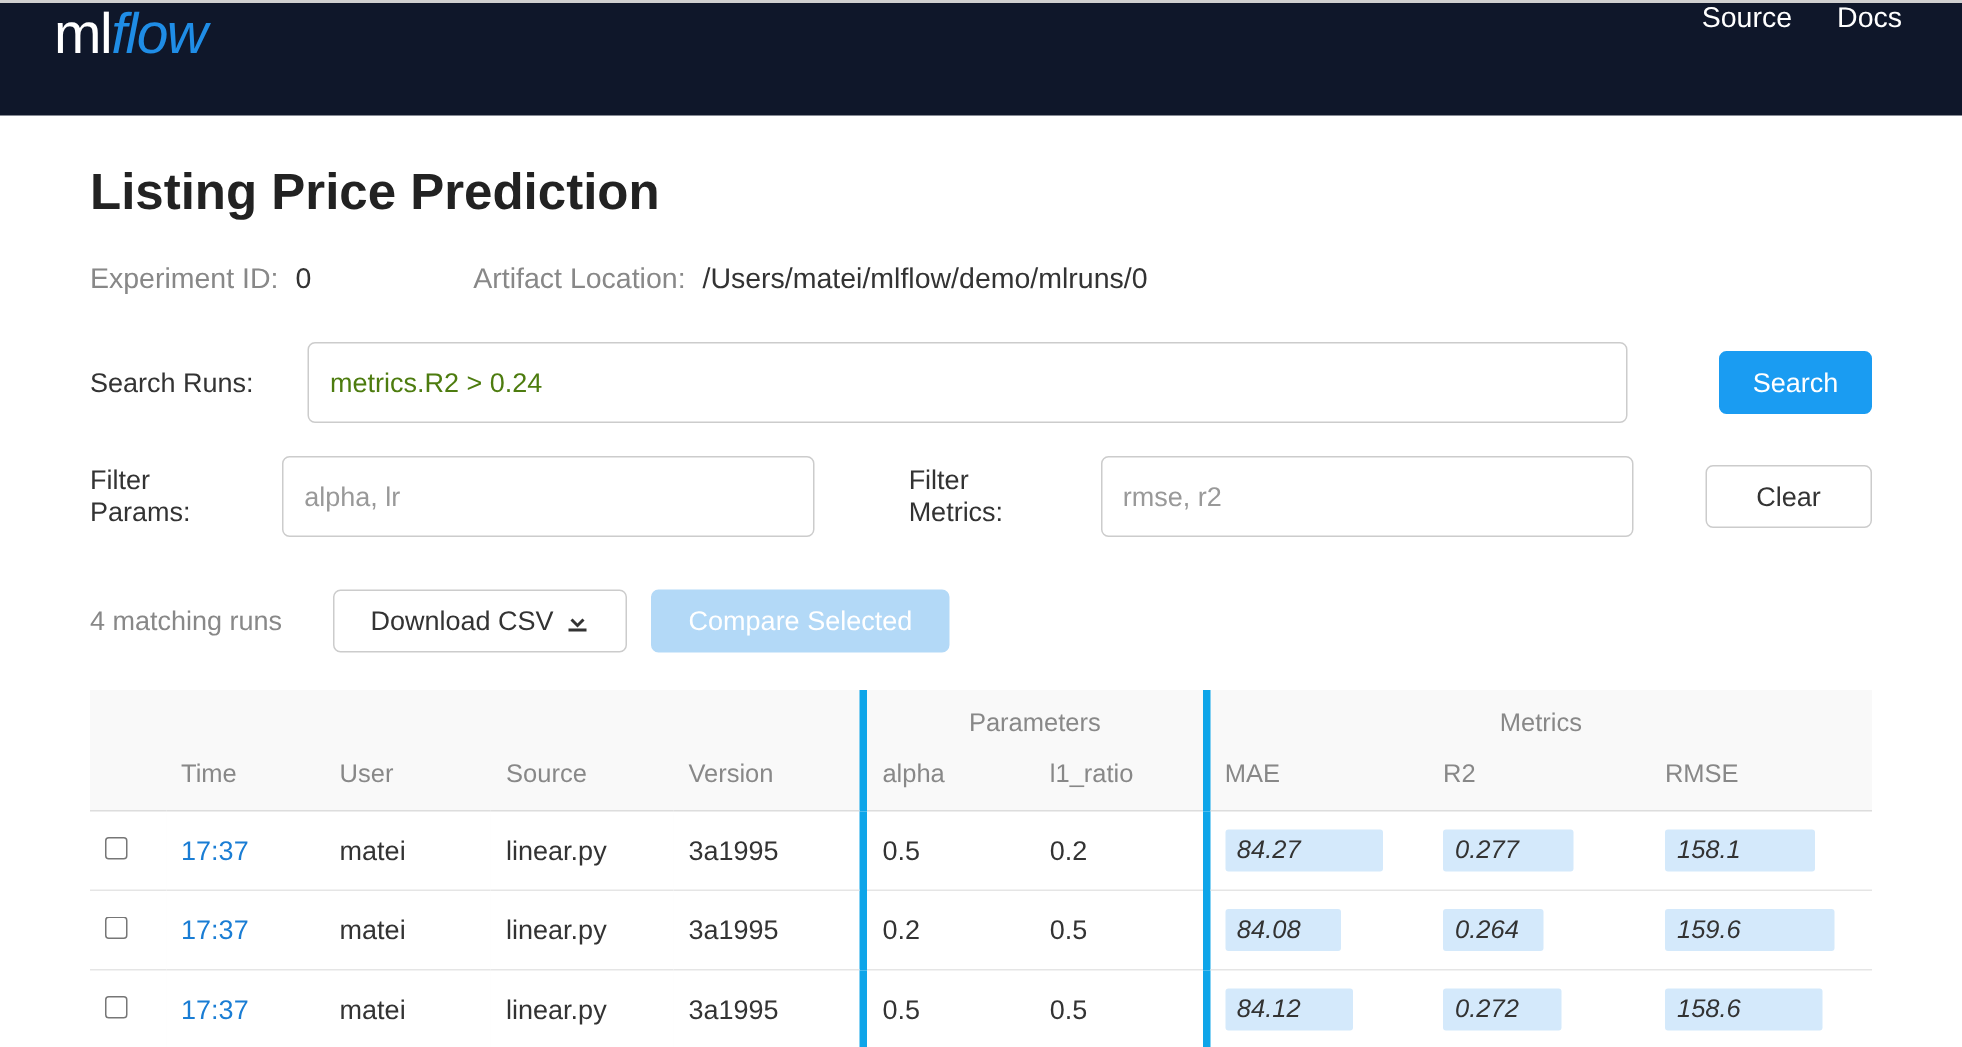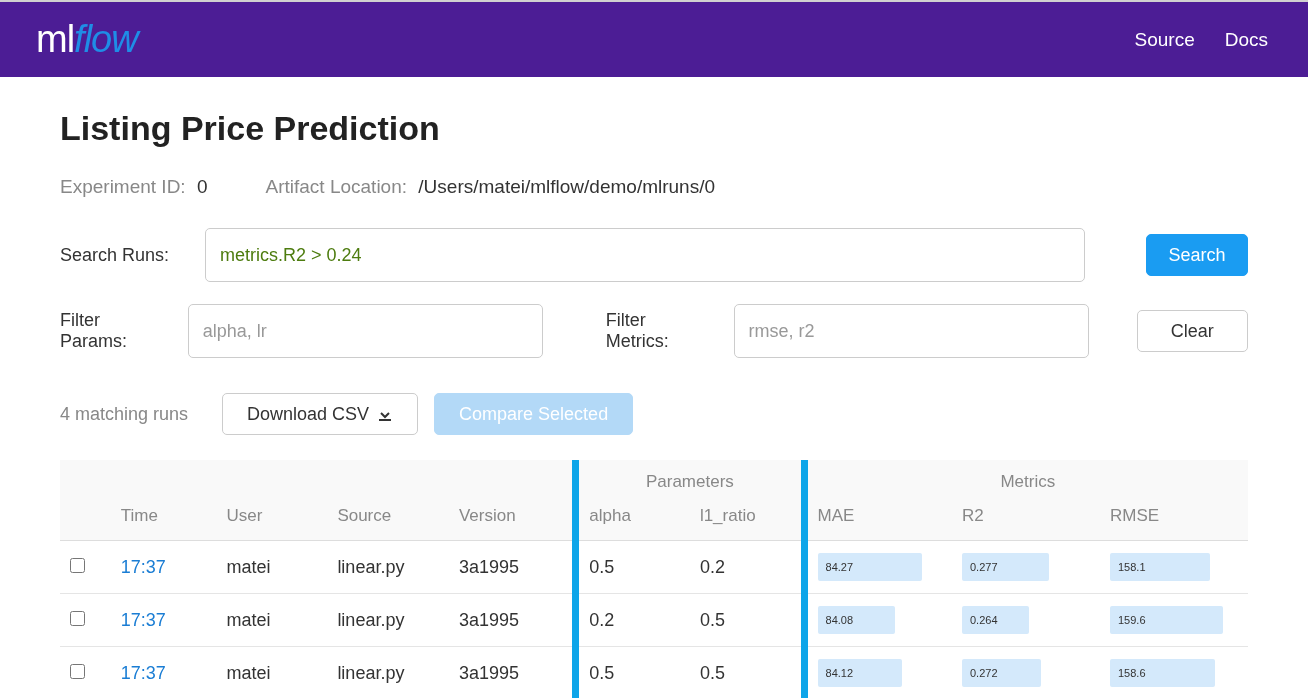--- a/index.html
+++ b/index.html
@@ -2,34 +2,34 @@
 <html><head>
 <meta charset="utf-8">
 <style>
 * { box-sizing: border-box; margin: 0; padding: 0; }
 body { font-family: -apple-system, "Helvetica Neue", Arial, sans-serif; font-size: 17px; color: #333; background: #fff; }
 
 
 .topline { height: 2px; background: #d0d0d0; }
 
 
-.navbar { background: #4c1d95; height: 75px; display: flex; align-items: center; justify-content: space-between; padding: 0 40px 0 36px; }
+.navbar { background: #0f172a; height: 75px; display: flex; align-items: flex-start; justify-content: space-between; padding: 0 40px 0 36px; }
 .logo { display: flex; align-items: baseline; font-size: 38px; font-weight: 400; letter-spacing: -1px; }
 .logo .ml { color: #fff; font-weight: 400; }
 .logo .flow { color: #1f8de6; font-style: italic; font-weight: 300; }
 .navlinks { display: flex; gap: 30px; }
 .navlinks a { color: #fff; text-decoration: none; font-size: 19px; font-weight: 500; }
 
 
 .container { padding: 20px 60px 40px 60px; max-width: 1308px; }
 
 h1 { font-size: 34px; font-weight: 700; color: #222; margin: 12px 0 28px 0; }
 
 
-.meta { display: flex; gap: 58px; margin-bottom: 30px; font-size: 19px; margin-top: 16px; }
+.meta { display: flex; gap: 108px; margin-bottom: 30px; font-size: 19px; margin-top: 16px; }
 .meta .label { color: #888; }
 .meta .value { color: #333; margin-left: 6px; }
 
 
 .form-row { display: flex; align-items: center; margin-bottom: 22px; gap: 20px; }
 .form-row .field-label { width: 125px; color: #333; font-size: 18px; }
 .form-row .field-label.metrics { width: 125px; }
 .text-input { flex: 1; height: 54px; border: 1px solid #ccc; border-radius: 5px; padding: 0 14px; font-size: 18px; color: #4d7c0f; }
 .text-input::placeholder { color: #999; }
 .btn { height: 42px; padding: 0 24px; border-radius: 5px; border: 1px solid transparent; font-size: 18px; cursor: pointer; display: inline-flex; align-items: center; gap: 8px; }
@@ -57,22 +57,22 @@
 .data-row td { border-bottom: 1px solid #e5e5e5; font-size: 18px; background: #fff; }
 .data-row:nth-child(odd) td { background: #fff; }
 .col-check { width: 48px; text-align: center; }
 .col-time { width: 100px; }
 .col-user { width: 105px; }
 .col-source { width: 115px; }
 .col-version { width: 120px; }
 .col-param { width: 108px; }
 .col-metric { width: 140px; }
 .time-link { color: #1a7dd4; }
-.vline-l { border-left: 7px solid #0ea5e9; }
-.metric-bar { background: #d4e9fb; height: 28px; display: inline-flex; align-items: center; padding: 0 8px; color: #333; font-size: 11px; border-radius: 2px; }
+.vline-l { border-left: 5px solid #0ea5e9; }
+.metric-bar { background: #d4e9fb; height: 28px; display: inline-flex; align-items: center; padding: 0 8px; color: #333; font-size: 17px; border-radius: 2px; font-style: italic; }
 
 input[type=checkbox] { width: 15px; height: 15px; }
 </style>
 </head>
 <body>
 
 <div class="topline"></div>
 
 <div class="navbar">
   <div class="logo">

